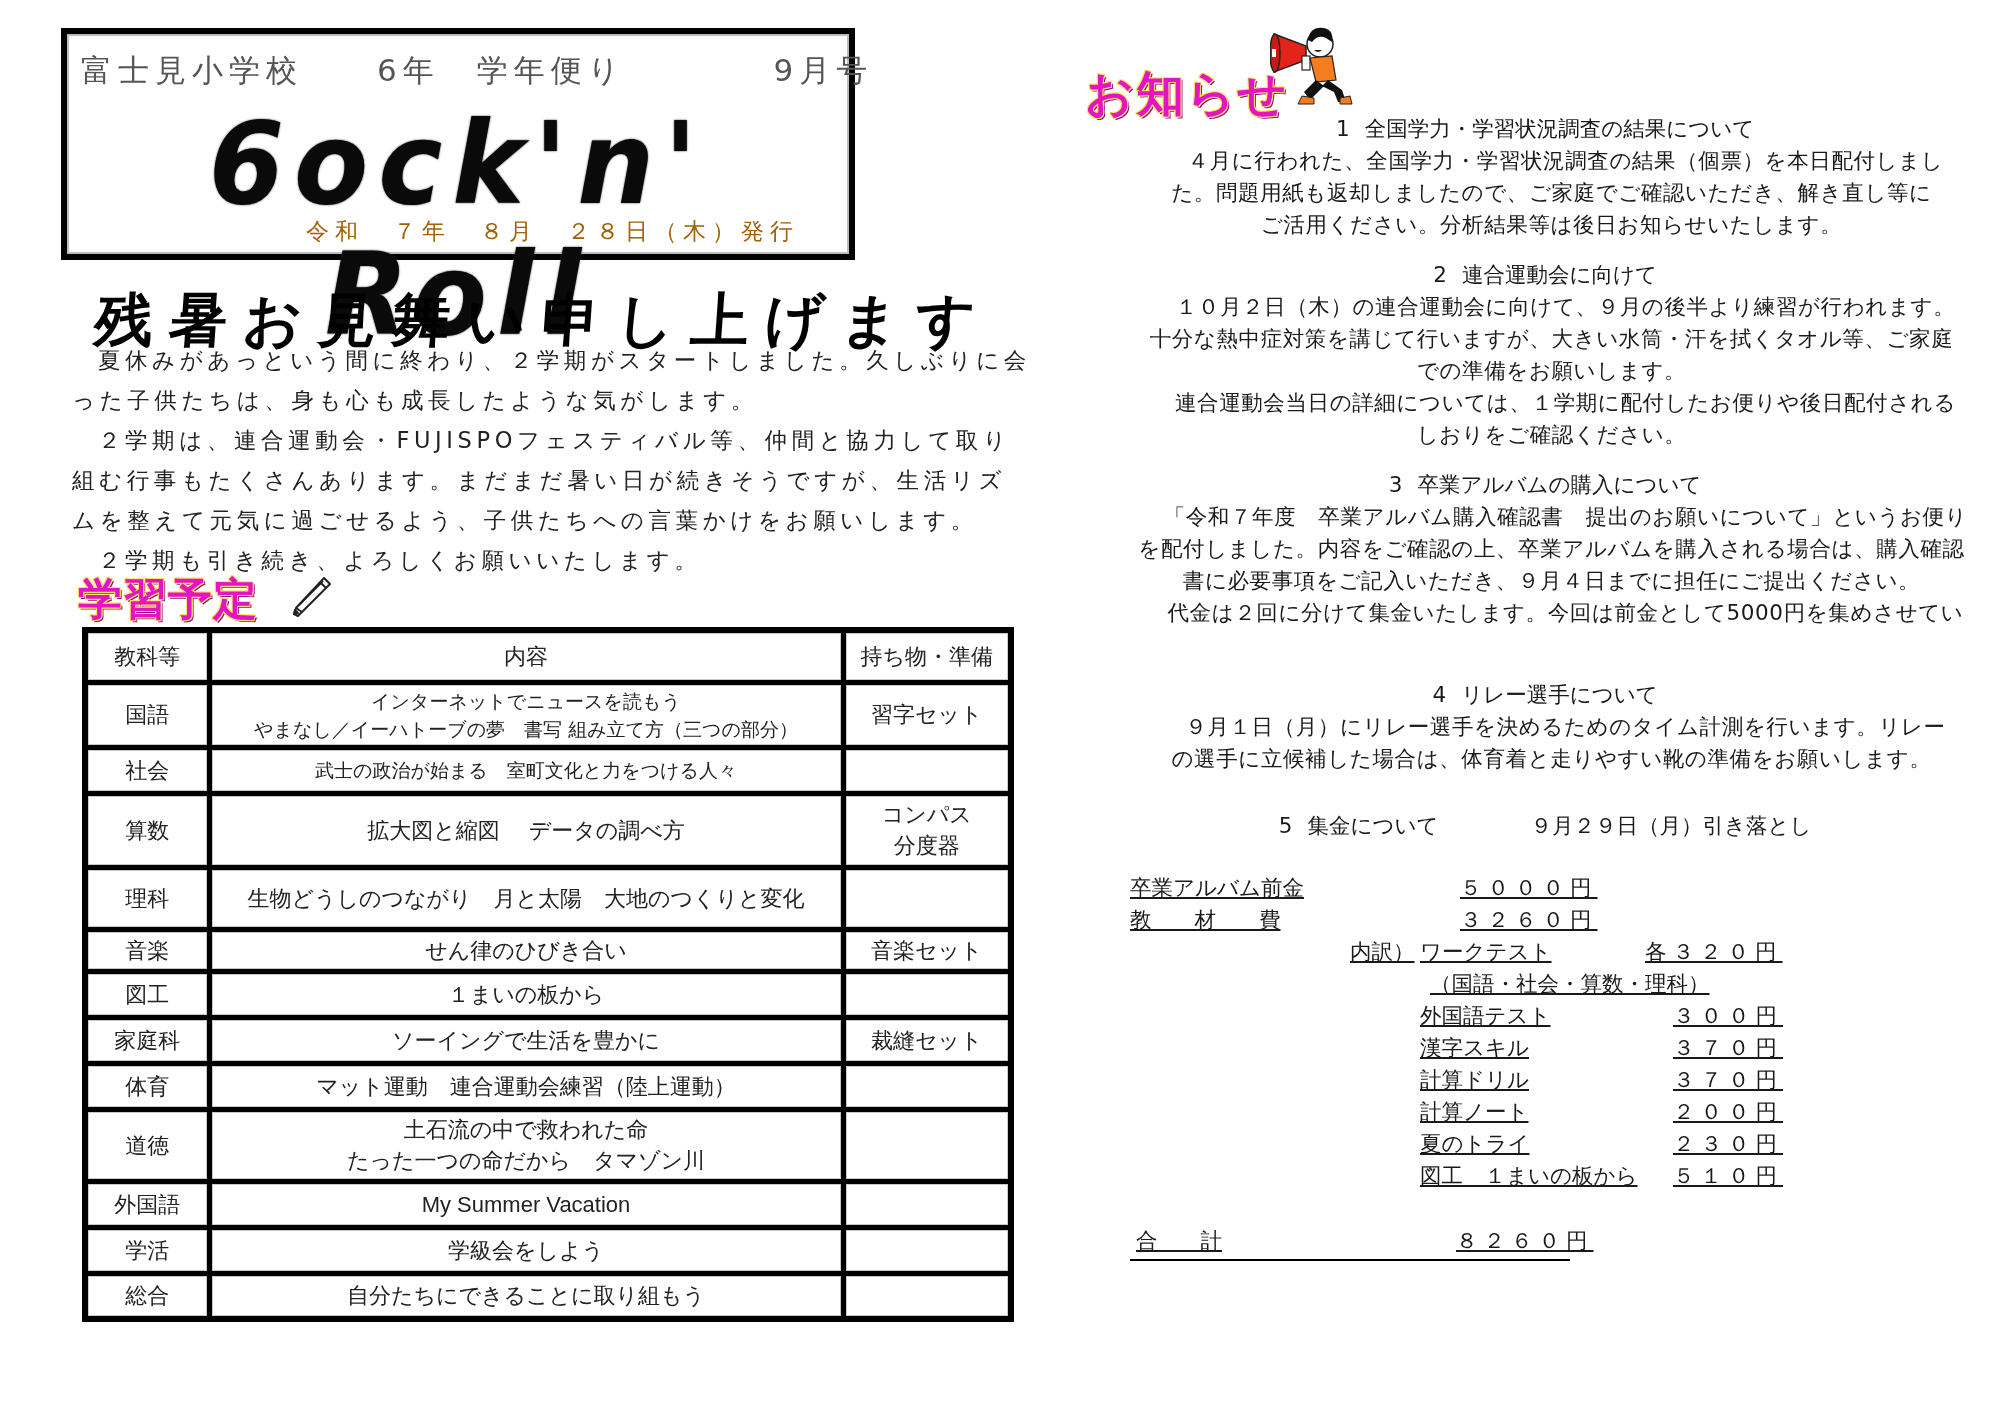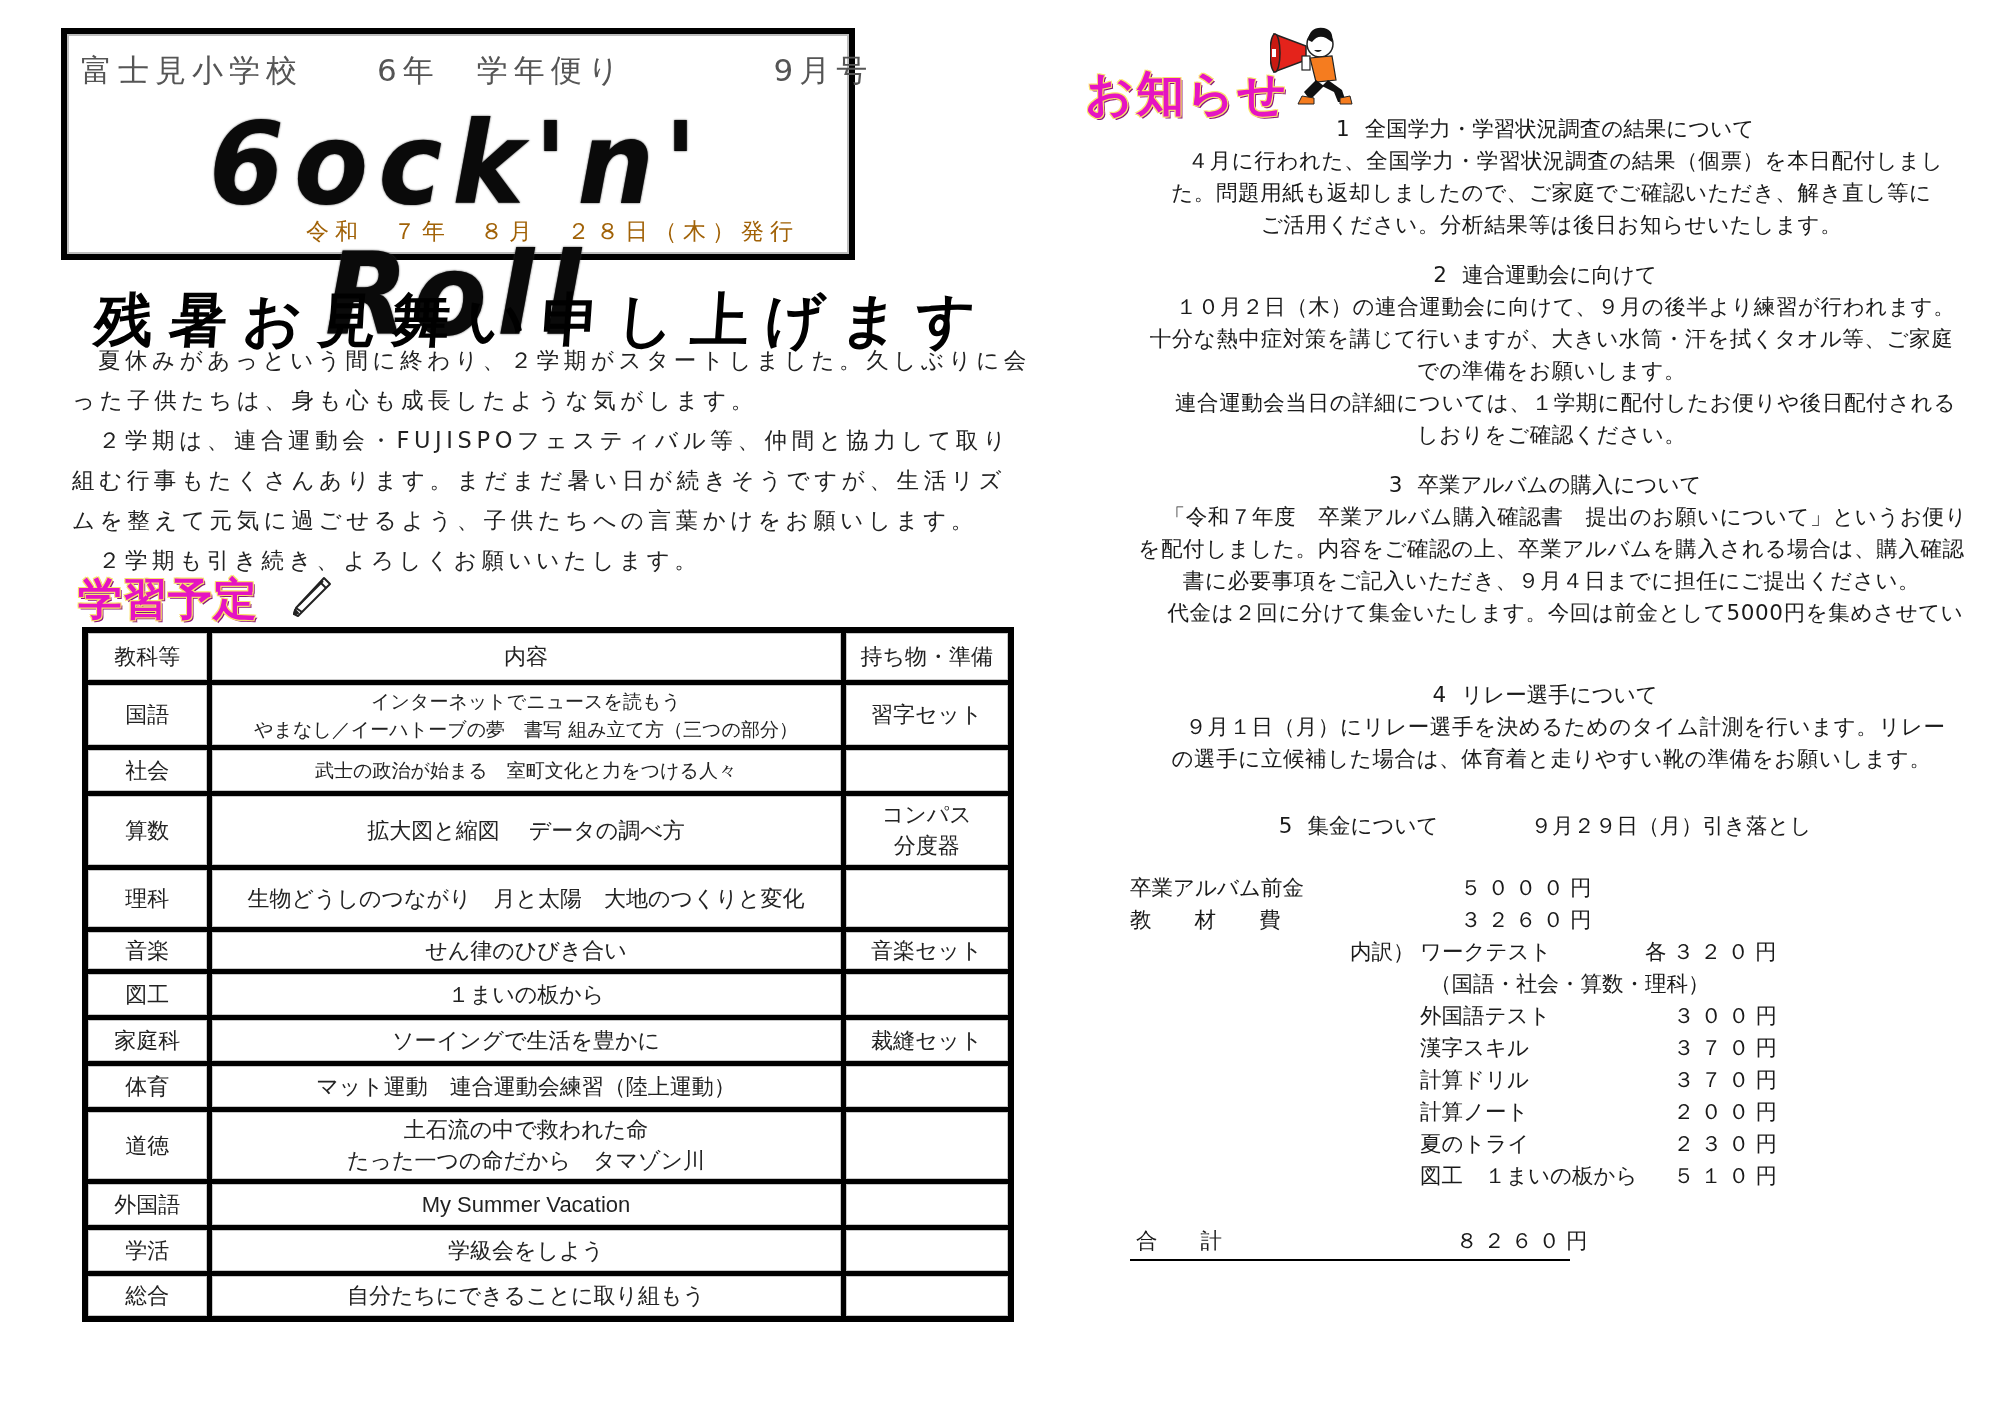--- a/index.html
+++ b/index.html
@@ -74,21 +74,21 @@
 
     .notices { left: 1085px; top: 113px; width: 905px; font-size: 21.5px; color: #1a1a1a; }
     .notice { position: absolute; left: 0; width: 905px; text-align: center; }
     .notice .head { white-space: pre; line-height: 32px; }
     .notice .num { display: inline-block; width: 44px; }
     .notice p { margin: 0; line-height: 32px; padding-left: 28px; text-indent: 1.3em; letter-spacing: 0.6px; }
     .notice p.cont { text-indent: 0; }
 
     
     .fees { left: 1085px; top: 810px; width: 800px; font-size: 21.5px; color: #1a1a1a; }
-    .fees .row { position: absolute; white-space: pre; line-height: 32px; }
+    .fees .row { position: absolute; white-space: pre; line-height: 32px; text-decoration: underline; }
     .fees .amt { letter-spacing: 6px; }
     .total-line {
       position: absolute; left: 1130px; top: 1225px; width: 440px; height: 34px;
       border-bottom: 2px solid #000;
     }
   </style>
 </head>
 <body>
 
 <div class="abs masthead">

